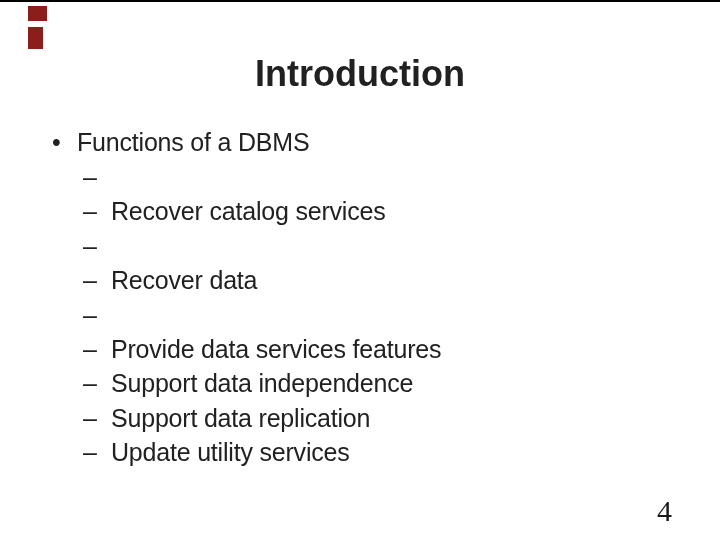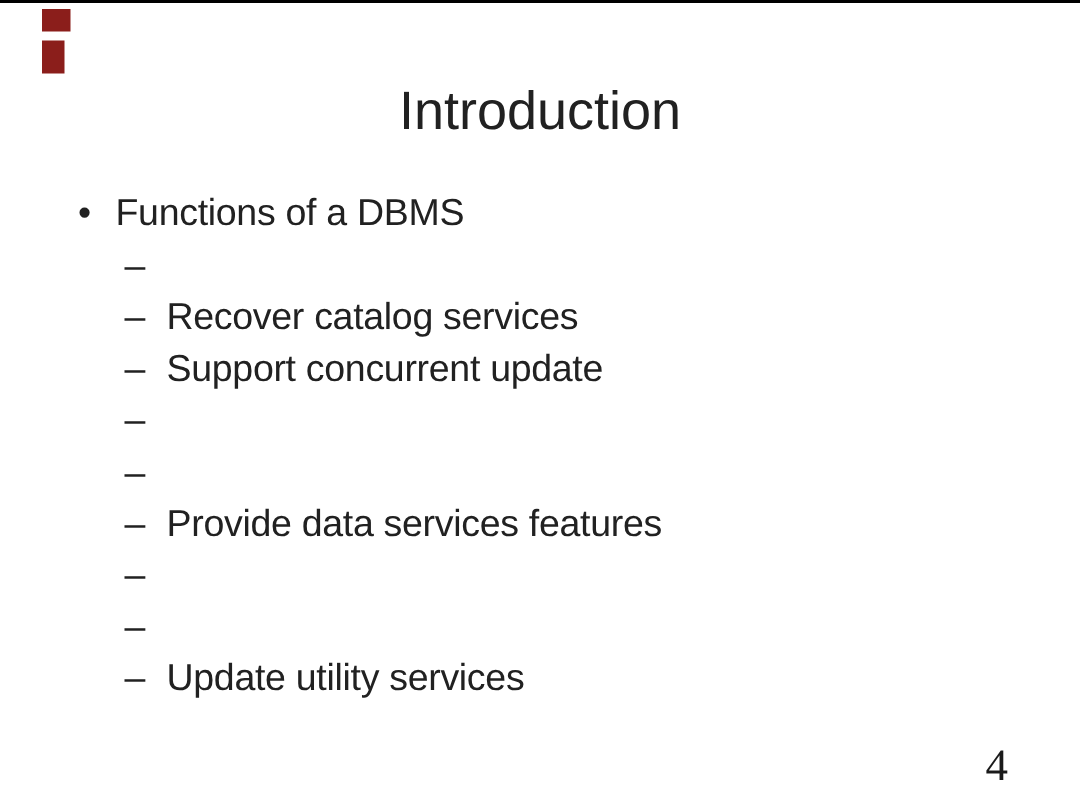--- a/index.html
+++ b/index.html
@@ -23,21 +23,21 @@
     background: var(--accent, #8b1e1b);
   }
   .accent-1 { left: 28px; top: 6px;  width: 19px; height: 15px; }
   .accent-2 { left: 28px; top: 27px; width: 15px; height: 22px; }
   .title {
     position: absolute;
     left: 0; top: 52px;
     width: 100%;
     margin: 0;
     font-size: 36px;
-    font-weight: 400;
+    font-weight: 700;
     line-height: 44px;
     text-align: center;
     letter-spacing: 0px;
     color: var(--text, #212121);
   }
   .bullet-row {
     position: absolute;
     left: 52px; top: 125px;
     display: flex;
     align-items: baseline;
@@ -97,42 +97,44 @@
         <span class="dash-marker">–</span>
       </div>
 
       <div class="sub-row">
         <span class="dash-marker">–</span>
         <span class="sub-text">Recover catalog services</span>
       </div>
 
       <div class="sub-row">
         <span class="dash-marker">–</span>
-        <span class="sub-text">Support concurrent update</span>
       </div>
 
       <div class="sub-row">
         <span class="dash-marker">–</span>
+        <span class="sub-text">Recover data</span>
       </div>
 
       <div class="sub-row">
         <span class="dash-marker">–</span>
       </div>
 
       <div class="sub-row">
         <span class="dash-marker">–</span>
         <span class="sub-text">Provide data services features</span>
       </div>
 
       <div class="sub-row">
         <span class="dash-marker">–</span>
+        <span class="sub-text">Support data independence</span>
       </div>
 
       <div class="sub-row">
         <span class="dash-marker">–</span>
+        <span class="sub-text">Support data replication</span>
       </div>
 
       <div class="sub-row">
         <span class="dash-marker">–</span>
         <span class="sub-text">Update utility services</span>
       </div>
     </div>
 
   <div class="page-number">4</div>
 </div>

